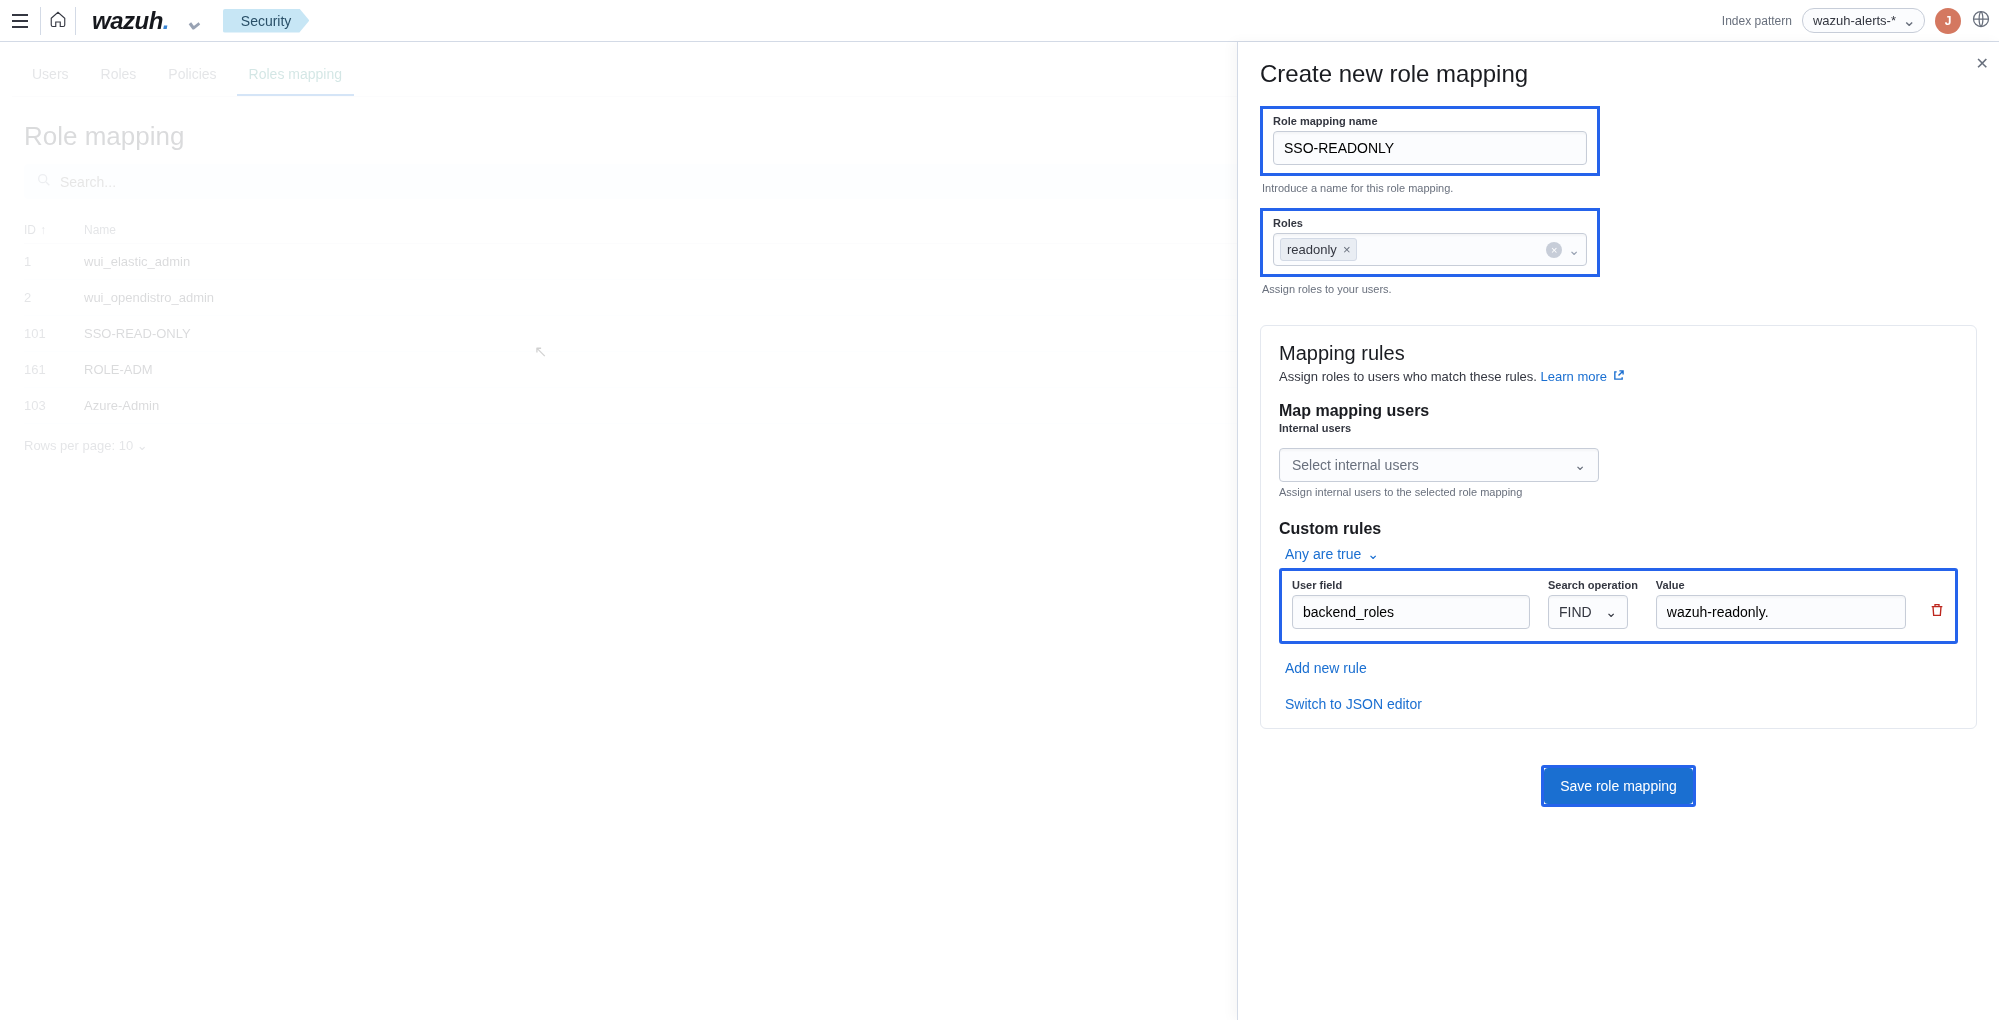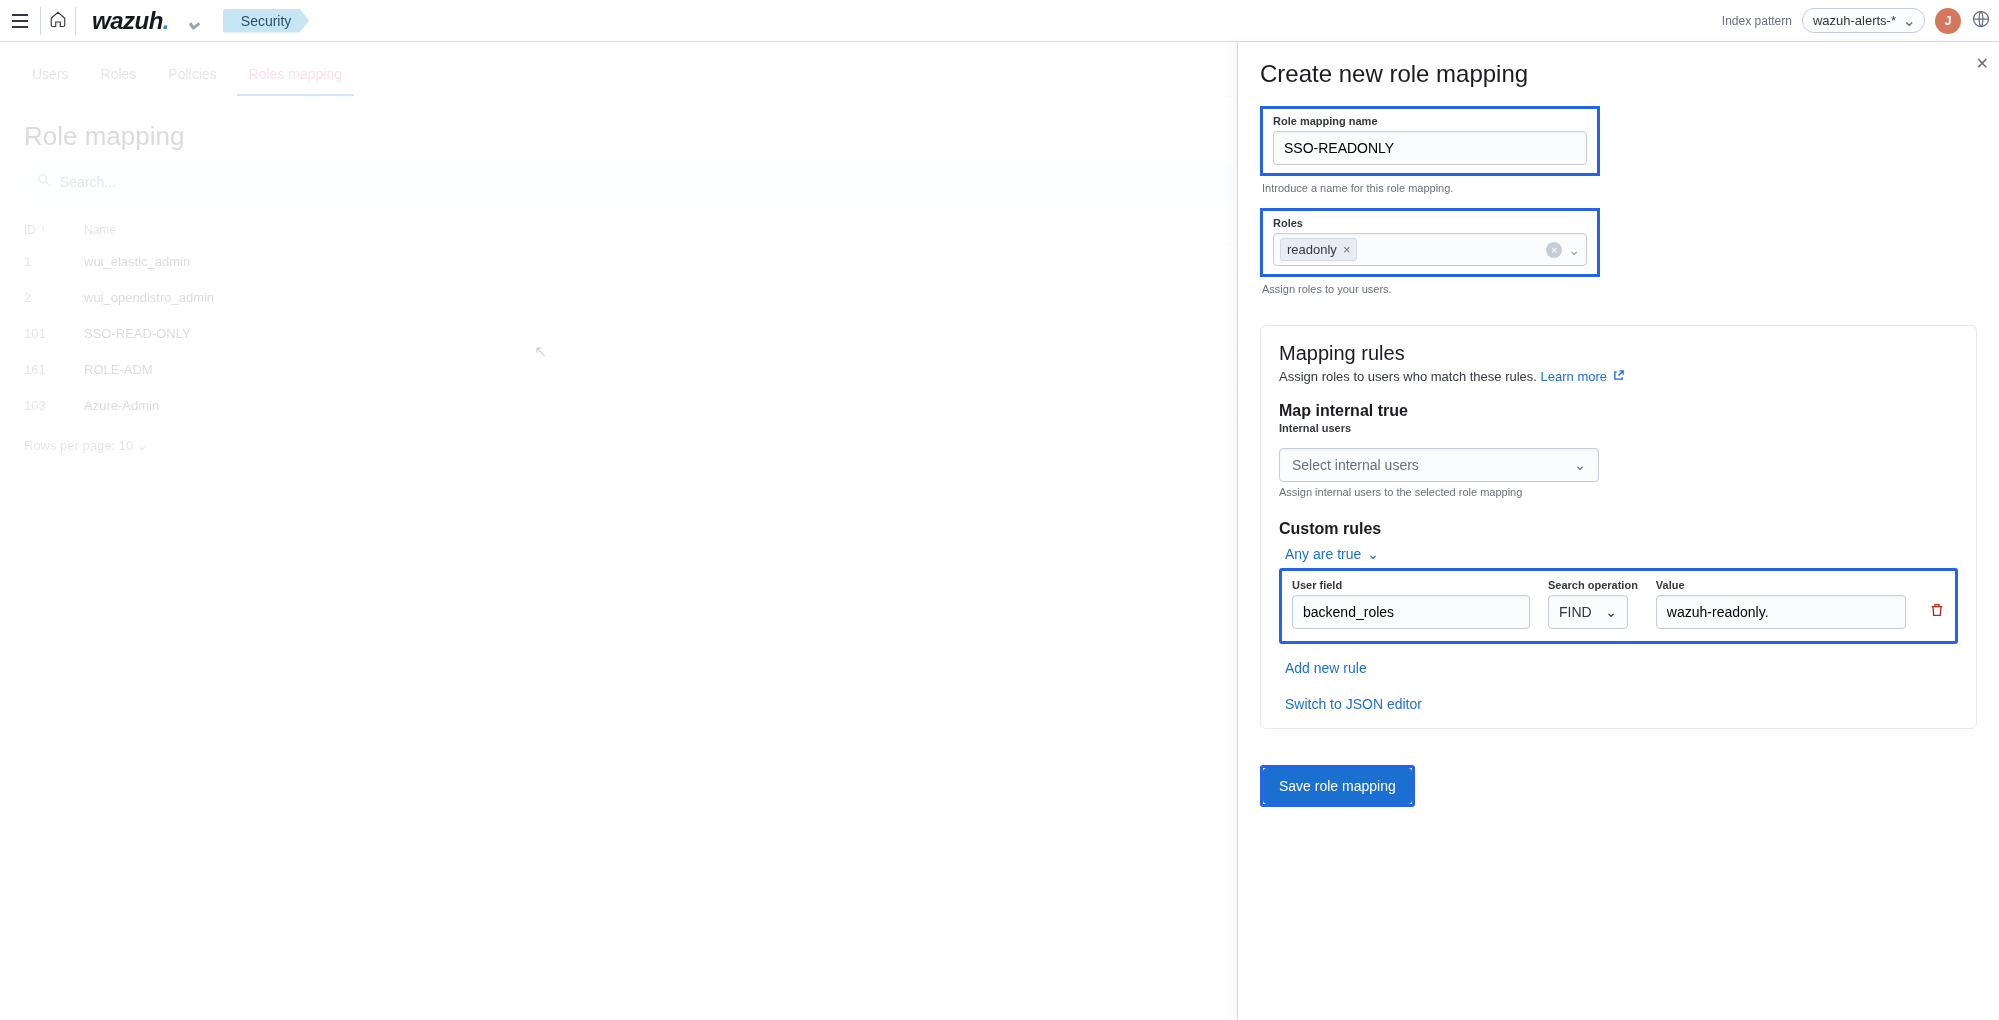--- a/index.html
+++ b/index.html
@@ -51,21 +51,21 @@
   background:#fff;
   padding: 12px;
 }
 .backdrop-overlay {
   position:absolute; inset:0;
   background:rgba(255,255,255,0.82);
   pointer-events:none;
 }
 .tabs { display:flex; gap:8px; border-bottom:1px solid #eceff4; padding:0 8px; }
 .tab { padding:12px 12px; font-size:14px; color:#69707d; border-bottom:2px solid transparent; cursor:pointer; }
-.tab.active { color:#ec4899; border-bottom-color:#1a6fd1; }
+.tab.active { color:#0f766e; border-bottom-color:#1a6fd1; }
 .page-title { font-size:26px; font-weight:400; color:#343741; padding:24px 12px 12px; }
 .search-wrap { display:flex; align-items:center; padding:8px 12px; background:#f5f7fb; border-radius:4px; margin:0 12px; }
 .search-wrap svg { width:16px; height:16px; stroke:#98a2b3; fill:none; margin-right:8px; }
 .search-wrap input { border:none; background:transparent; outline:none; font-size:14px; flex:1; color:#69707d; }
 .table { margin:18px 12px 0; }
 .thead { display:flex; font-size:12px; color:#69707d; border-bottom:1px solid #eceff4; padding:6px 0; }
 .col-id { width:60px; display:flex; align-items:center; gap:4px; }
 .col-name { flex:1; }
 .col-roles { width:200px; }
 .trow { display:flex; padding:10px 0; font-size:13px; border-bottom:1px solid #f5f7fb; }
@@ -111,21 +111,21 @@
 .rule-box { border:3px solid #2563eb; border-radius:3px; padding:8px 10px 12px; margin-top:6px; display:flex; gap:18px; align-items:flex-end; }
 .rule-col .mini-label { font-size:11px; font-weight:600; display:block; margin-bottom:4px; color:#343741; }
 .rule-col input, .rule-col .find-box { border:1px solid #c7cdd8; background:#fbfcfe; border-radius:4px; padding:8px 10px; font-size:14px; box-shadow:inset 0 2px 2px rgba(0,0,0,0.03); }
 .col-uf input { width:238px; }
 .find-box { width:80px; display:flex; align-items:center; justify-content:space-between; cursor:pointer; }
 .col-val input { width:250px; }
 .trash { margin-left:auto; color:#bd271e; cursor:pointer; margin-bottom:8px; }
 .add-rule { color:#1a6fd1; font-size:14px; cursor:pointer; margin:16px 0 0 6px; display:inline-block; }
 .switch-json { color:#1a6fd1; font-size:14px; cursor:pointer; margin-top:20px; margin-left:6px; display:inline-block; }
 
-.save-row { display:flex; justify-content:flex-start; margin-top:36px; }
+.save-row { display:flex; justify-content:center; margin-top:36px; }
 .save-btn-wrap { border:3px solid #2563eb; border-radius:3px; padding:0; }
 .save-btn { background:#1a6fd1; color:#fff; border:none; padding:10px 16px; font-size:14px; border-radius:4px; cursor:pointer; }
 </style>
 </head>
 <body>
 
 <div class="header">
   <div class="hamburger">
     <span></span>
       <span></span>
@@ -243,21 +243,21 @@
     <div class="helper">Assign roles to your users.</div>
 
     <div class="panel">
       <div class="panel-title">Mapping rules</div>
       <div class="panel-sub">
         <span>Assign roles to users who match these rules. </span><a href="#"><span>Learn more</span> <svg class="link-icon" viewBox="0 0 12 12" fill="none" stroke="#1a6fd1" stroke-width="1.5">
               <path d="M4 2H2v8h8V8M6 6l5-5M7 1h4v4"></path>
             </svg></a>
       </div>
 
-      <div class="subsection-title">Map internal true</div>
+      <div class="subsection-title">Map mapping users</div>
       <label class="sub-label">Internal users</label>
       <div class="select-box">
         <span>Select internal users</span>
         <span>⌄</span>
       </div>
       <div class="tiny-help">Assign internal users to the selected role mapping</div>
 
       <div class="custom-rules-title">Custom rules</div>
       <div class="any-true">
         <span>Any are true</span> 

